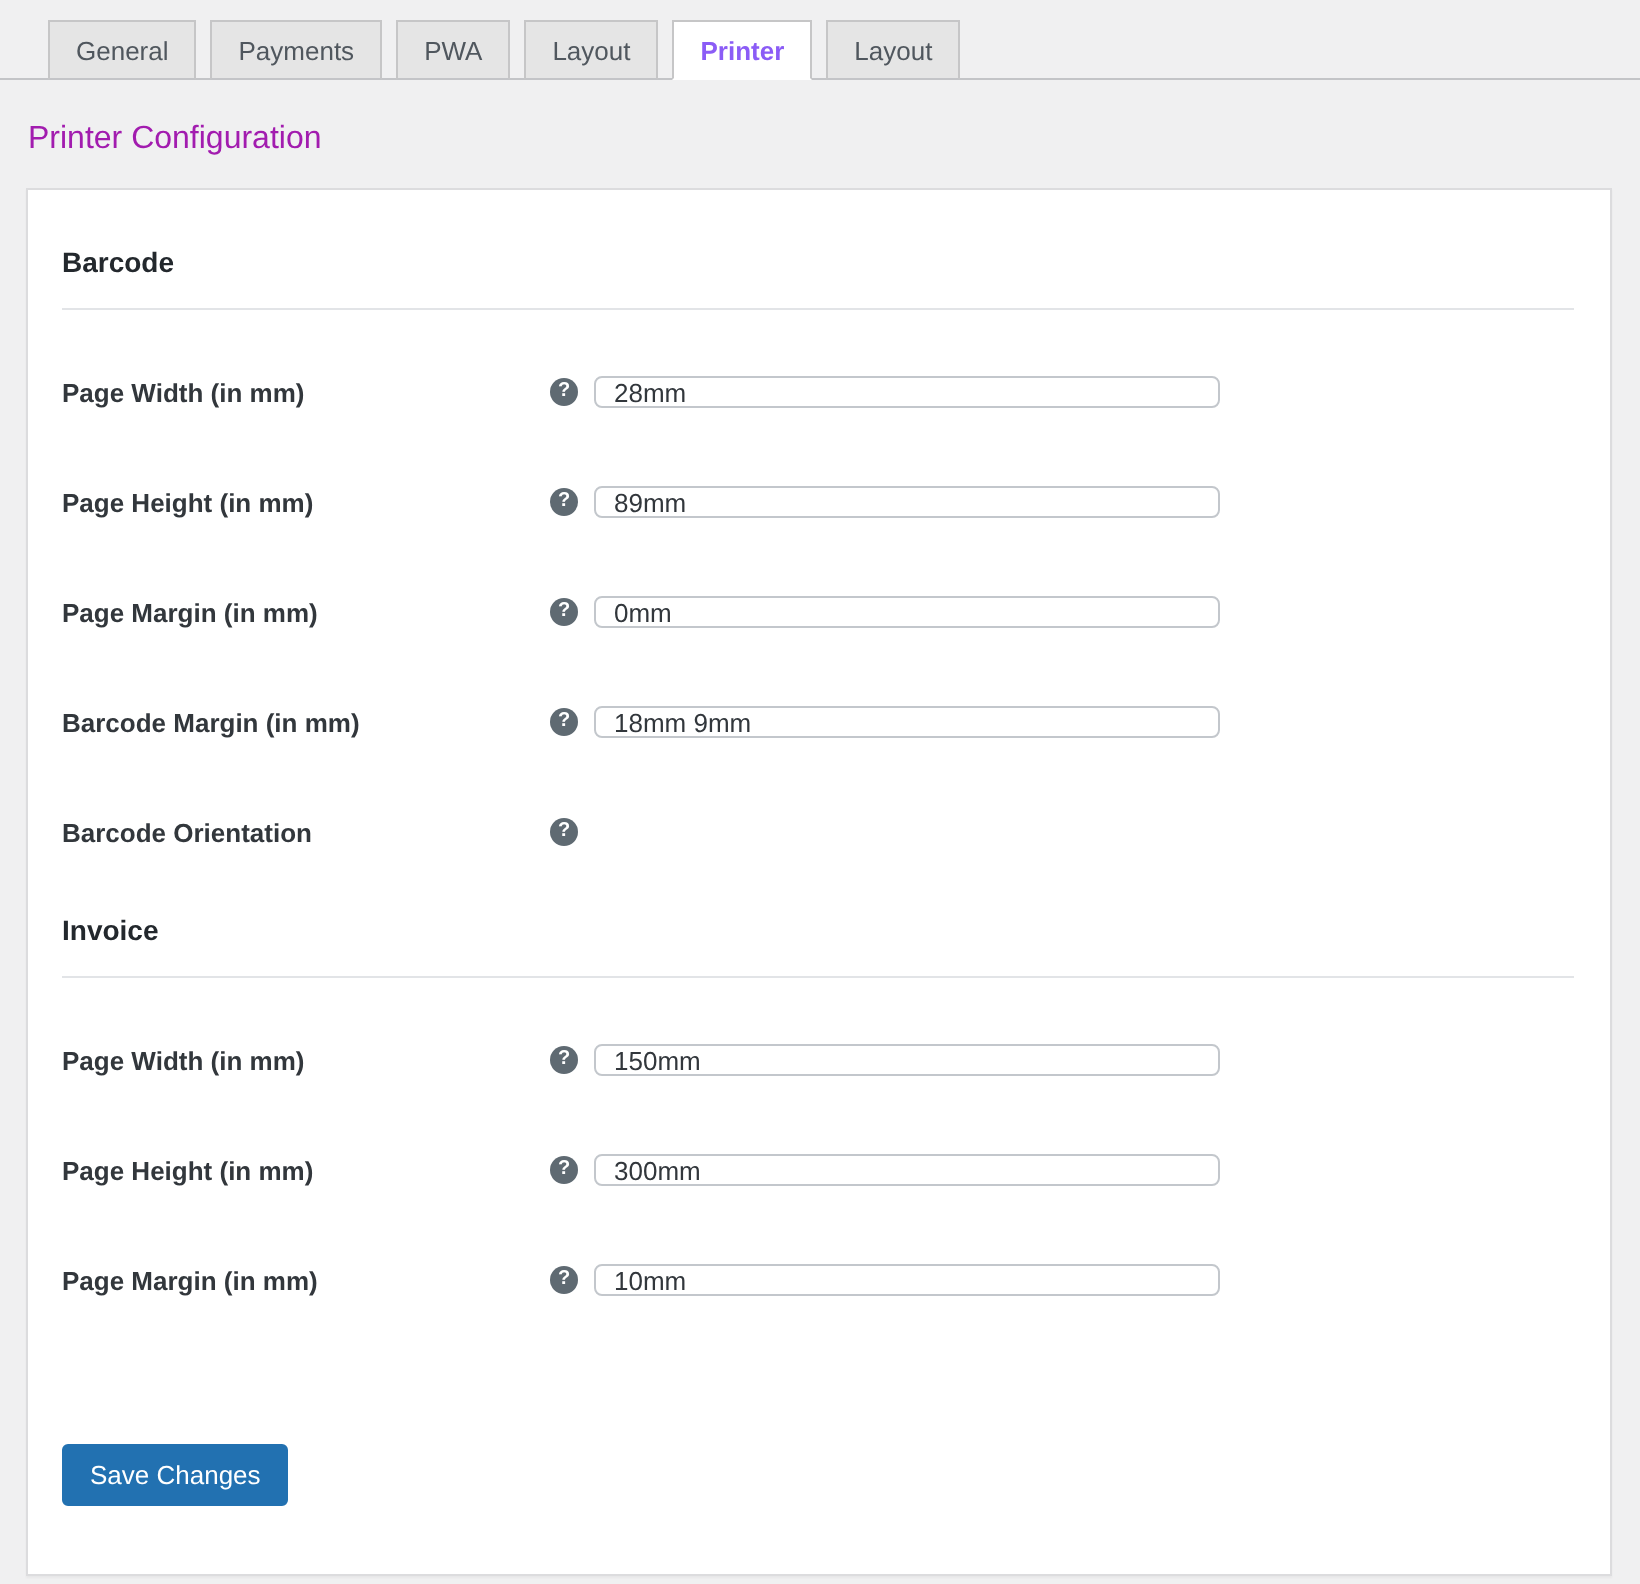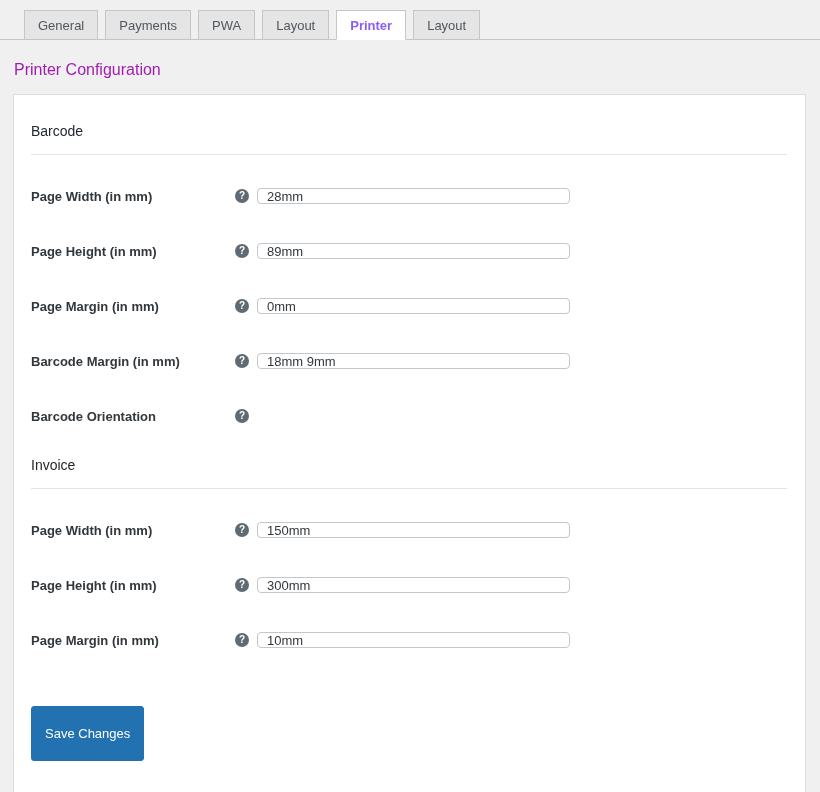--- a/index.html
+++ b/index.html
@@ -51,39 +51,39 @@
   
   .card{
     margin:15px 14px 14px 13px;
     background:#fff;
     border:1px solid #dcdcde;
     box-shadow:0 1px 1px rgba(0,0,0,.04);
     padding:14px 18px 34px 17px;
   }
   .section-title{
     font-size:14px;
-    font-weight:400;
+    font-weight:700;
     color:#23282d;
     margin:20px 0 15px;
   }
   .section-title.first{margin-top:14px;}
   .section-divider{
     border:none;
     border-top:1px solid #e2e4e7;
     margin:0;
   }
   
   .form-row{
     display:flex;
     align-items:center;
     height:28px;
     margin:27px 0;
   }
   .field-label{
-    width:204px;
+    width:244px;
     flex-shrink:0;
     font-weight:700;
     font-size:13px;
     color:#32373c;
   }
   .help-icon{
     width:14px;height:14px;
     flex-shrink:0;
     border-radius:50%;
     background:var(--help-icon-bg);
@@ -129,26 +129,26 @@
     color:#6c7781;
     font-size:13px;
   }
   .rating-stars{
     color:var(--star);
     font-style:normal;
     letter-spacing:1px;
   }
   .save-button{
     display:inline-block;
-    margin-top:25px;
+    margin-top:41px;
     background:var(--accent);
     border:1px solid var(--accent);
     color:#fff;
     font:inherit;
-    padding:19px 13px;
+    padding:7px 13px;
     border-radius:3px;
     cursor:pointer;
   }
 </style>
 </head>
 <body>
 
 <nav class="tab-bar">
   <span class="tab">General</span>
   <span class="tab">Payments</span>

